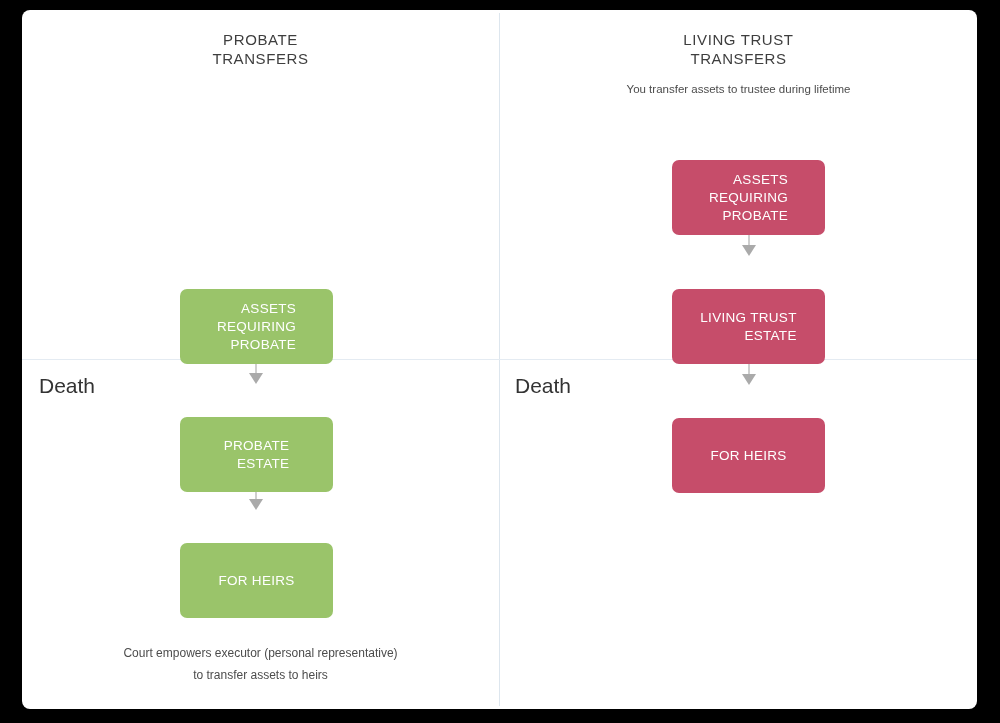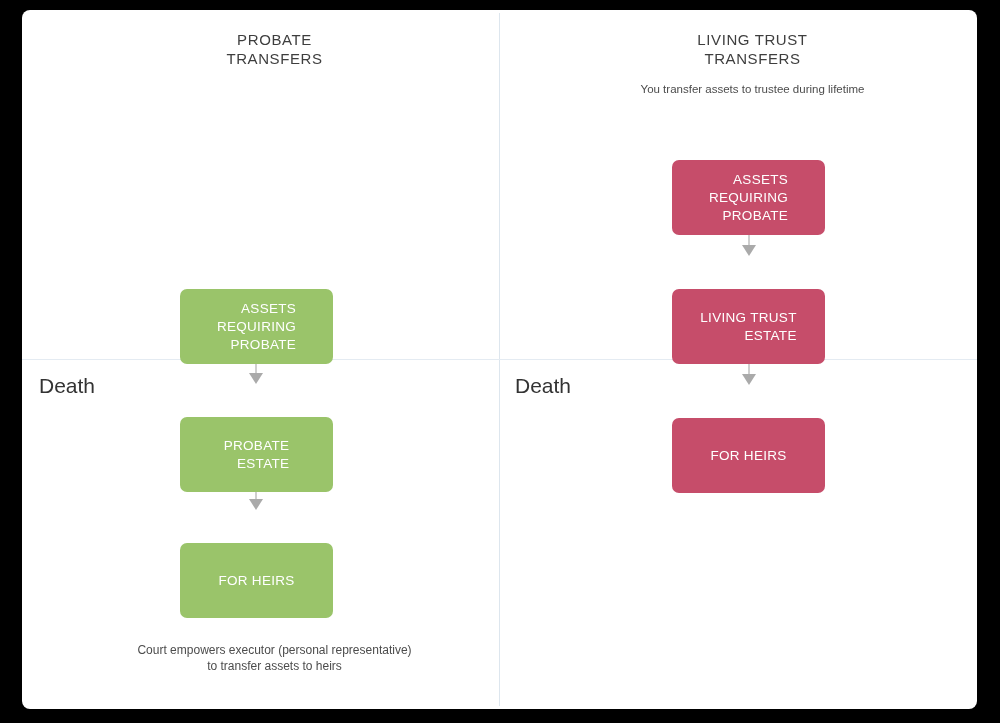--- a/index.html
+++ b/index.html
@@ -36,21 +36,20 @@
     right: 0;
     top: 349px;
     height: 1px;
     background: #e4ebf2;
     z-index: 1;
   }
   .col {
     position: absolute;
     top: 0;
     height: 100%;
-    padding-left: 28px;
   }
   .col-left  { left: 0;     width: 477px; }
   .col-right { left: 478px; width: 477px; text-decoration: underline; }
   .col-title {
     position: absolute;
     top: 20px;
     left: 0;
     right: 0;
     margin: 0;
     text-align: center;
@@ -137,21 +136,21 @@
   }
   .col-left  .death-label { left: 17px; }
   .col-right .death-label { left: 15px; }
   .caption {
     position: absolute;
     left: 0;
     right: 0;
     margin: 0;
     text-align: center;
     font-size: 12px;
-    line-height: 16px;
+    line-height: 22px;
     color: #4c4c4c;
     white-space: pre-line;
     z-index: 2;
   }
   .col-left  .caption { top: 632px; }
   .col-right .caption { top: 650px; }
 </style>
 </head>
 <body>
 

